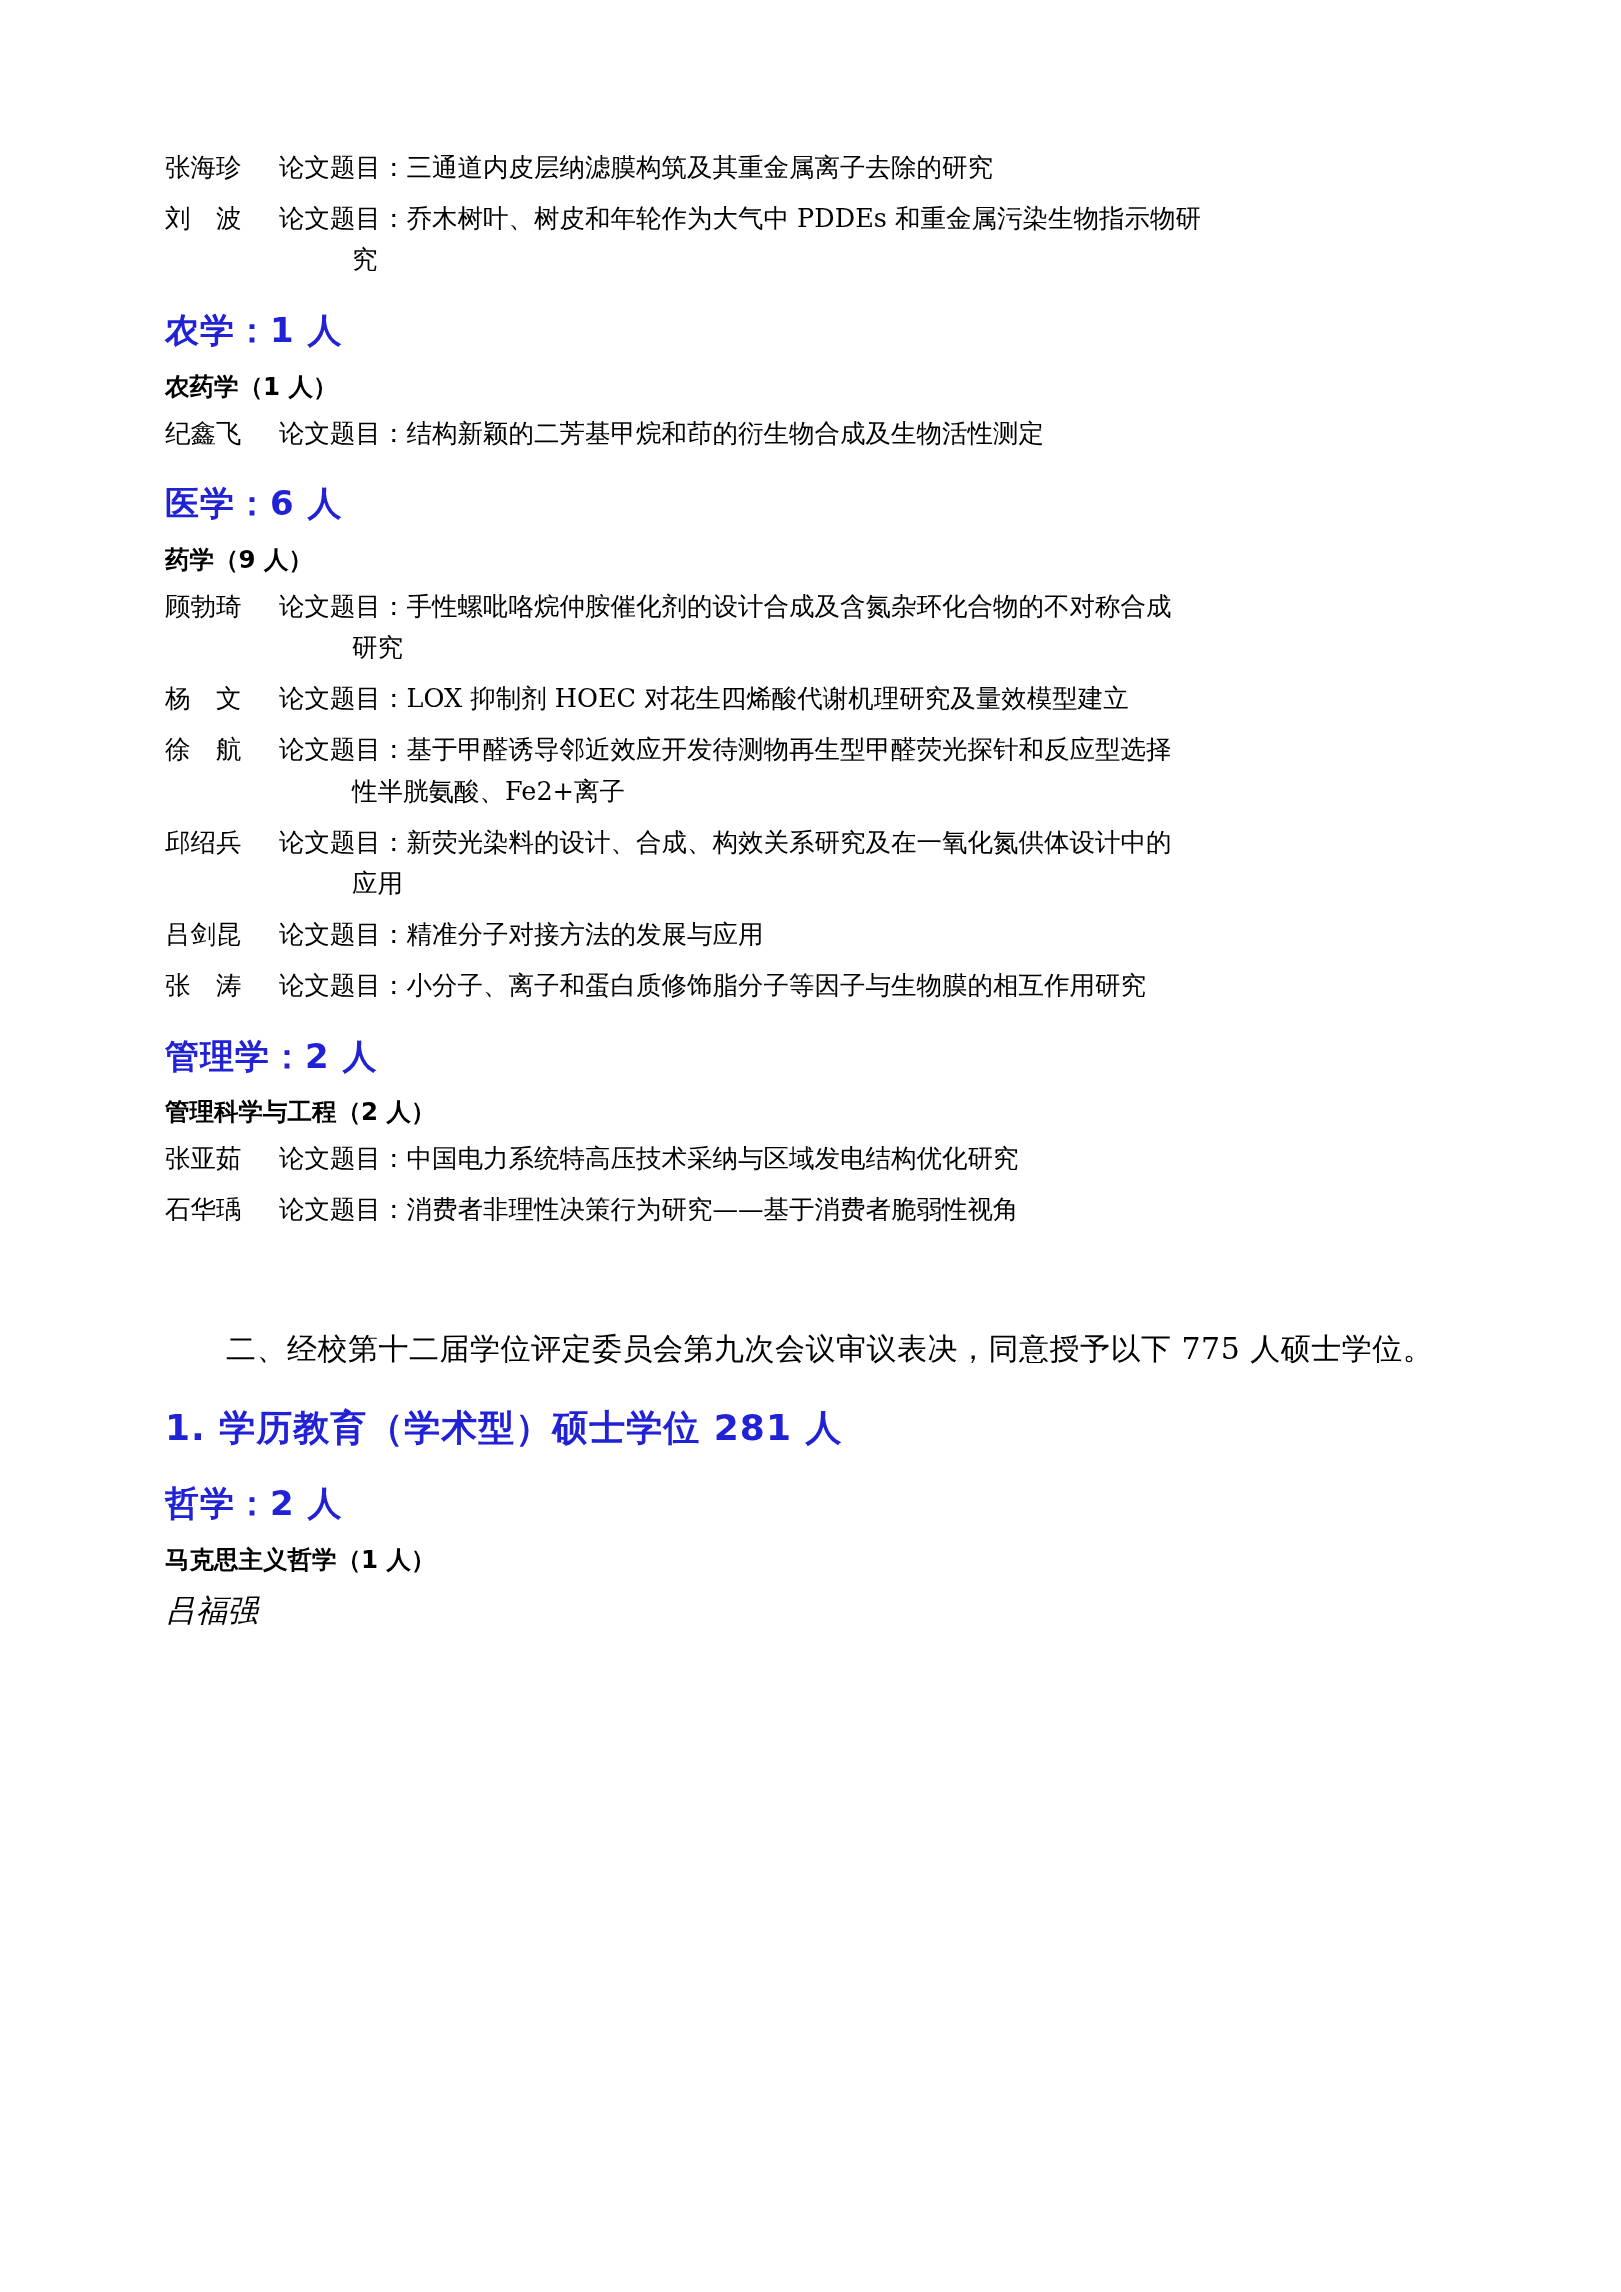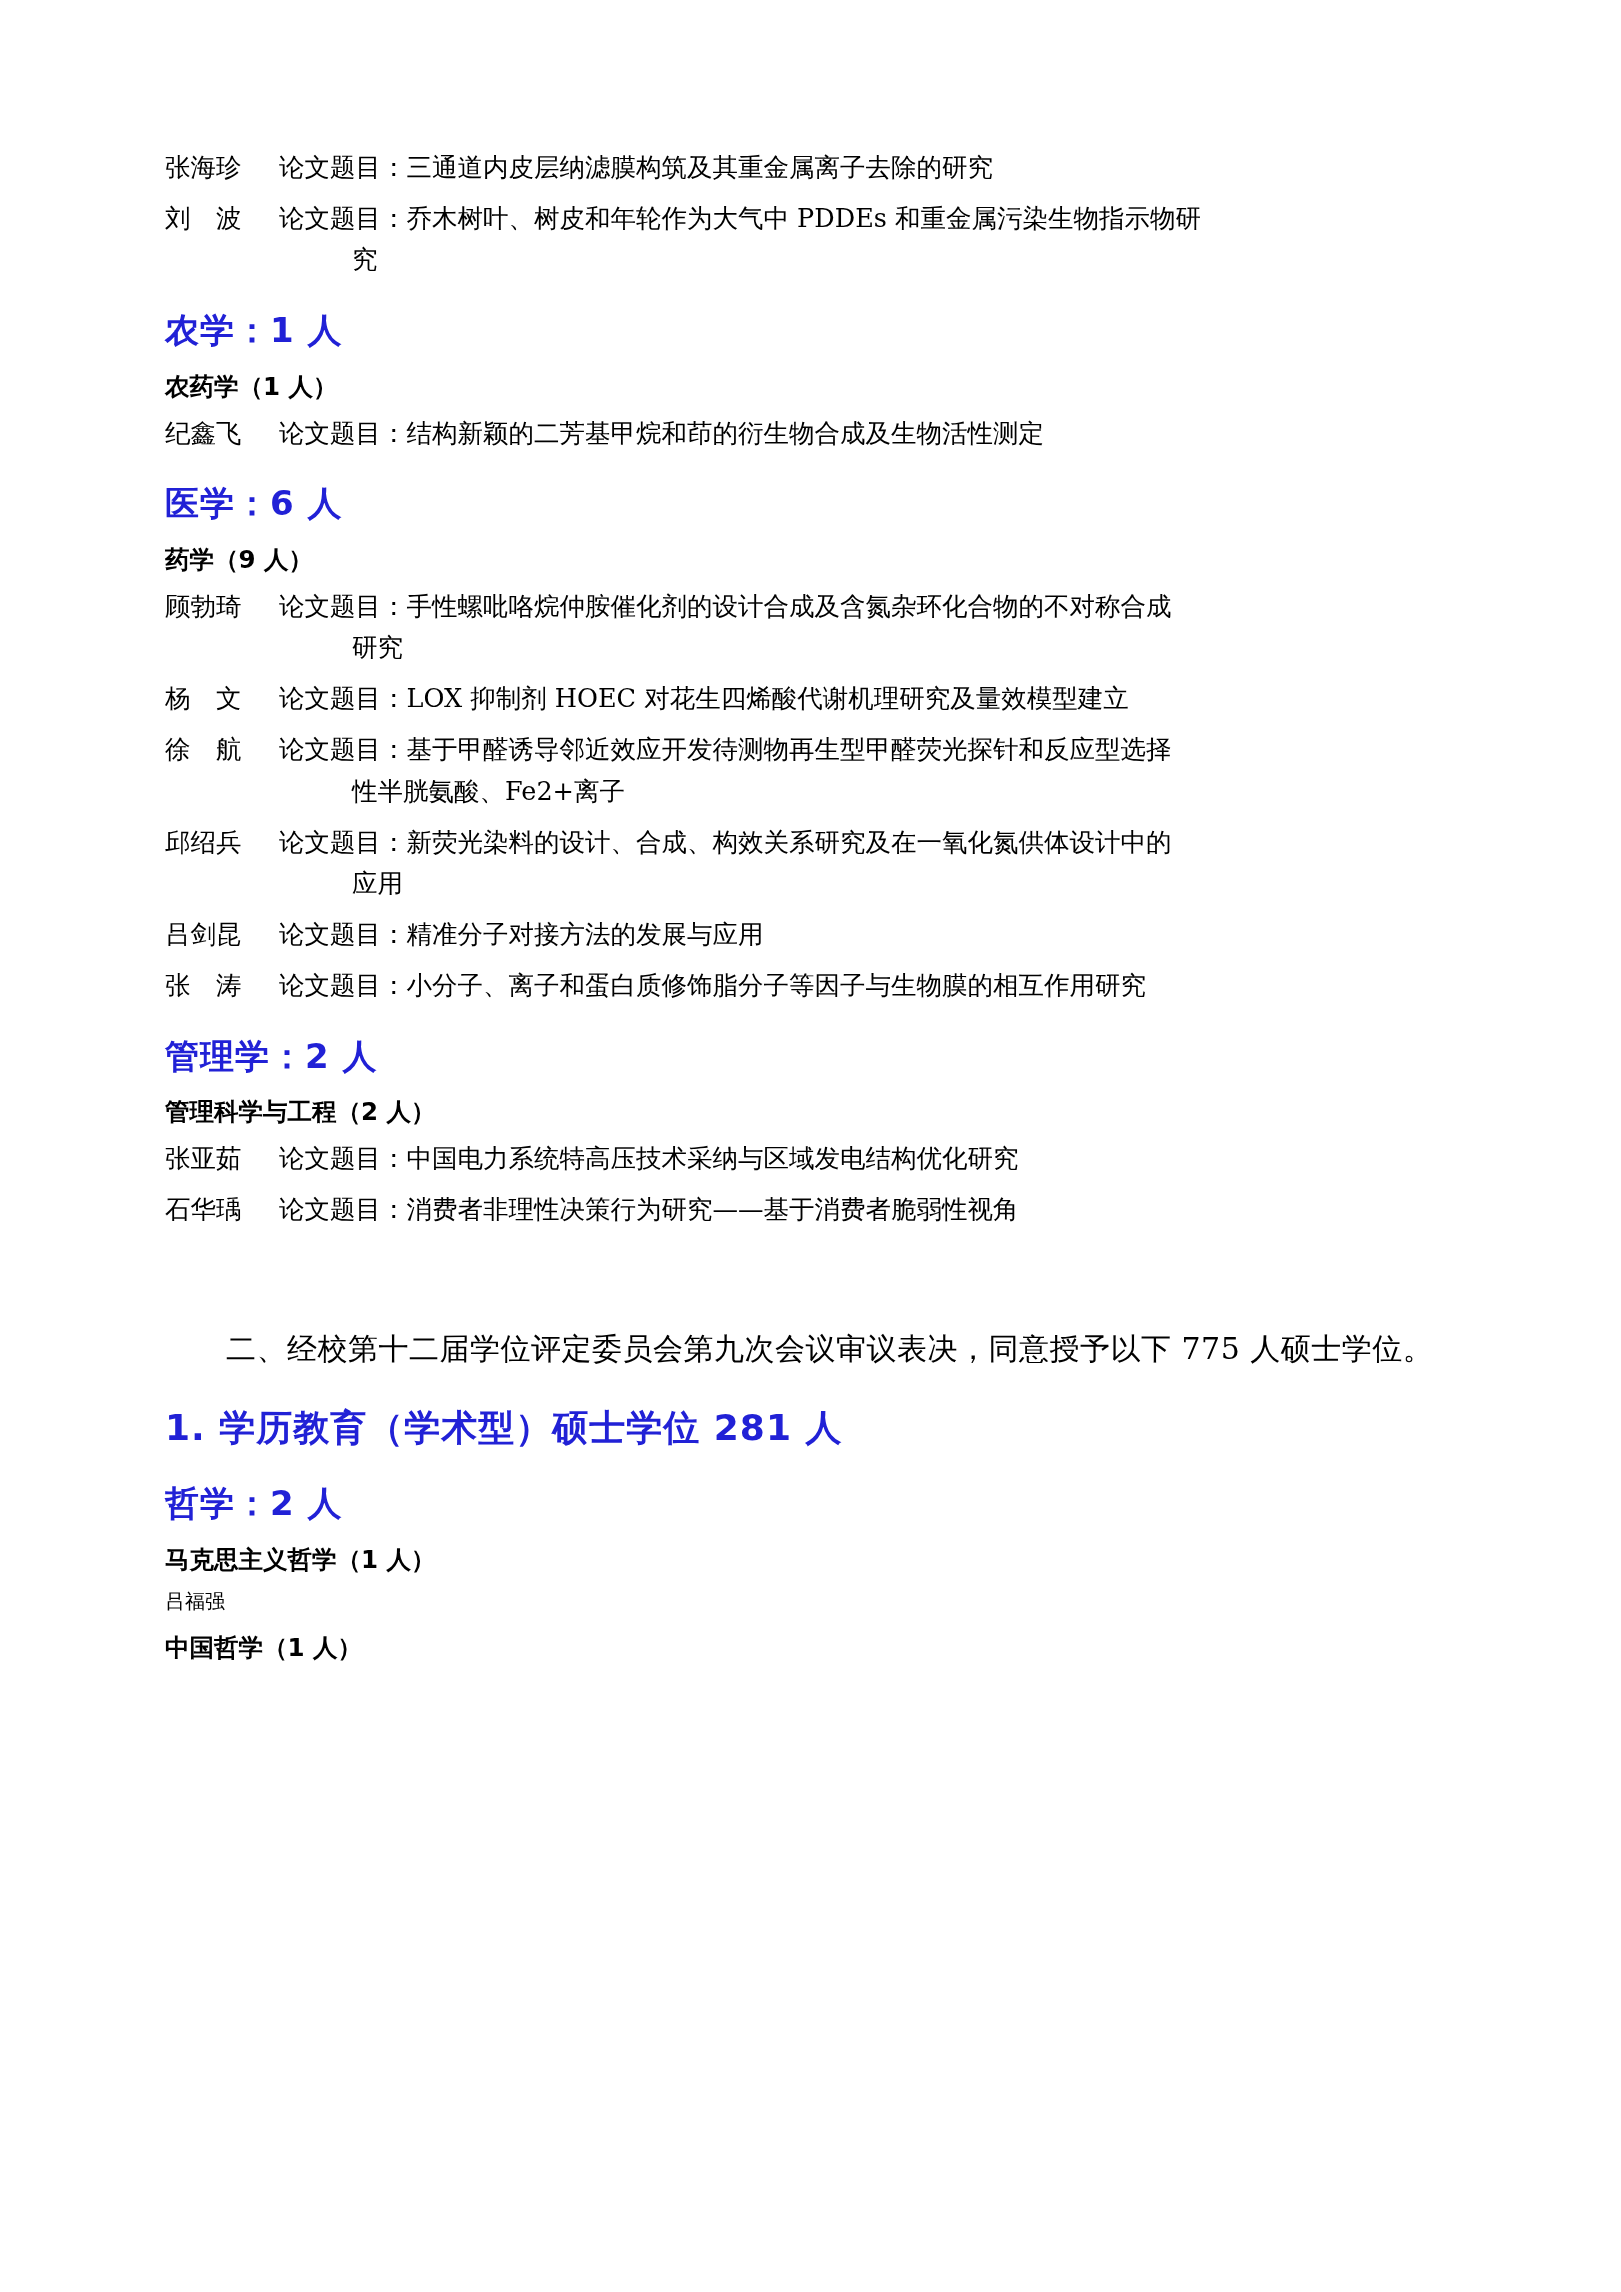--- a/index.html
+++ b/index.html
@@ -76,23 +76,24 @@
   }
   .h-sub-blue {
     color: #2121d6;
     font-family: "DejaVu Sans", "Liberation Sans", sans-serif;
     font-weight: bold;
     font-size: 36px;
     margin: 29px 0 23.5px 0;
     letter-spacing: 1px;
   }
   .plain-name {
-    font-size: 20px;
+    font-size: 31px;
     line-height: 1.62;
     margin: 5.9px 0 5.9px 0;
+    font-style: italic;
   }
   .spacer-md { height: 25.5px; }
 </style>
 </head>
 <body>
 
 <div class="page">
 
   <div>
 
@@ -199,17 +200,16 @@
   <div>
     <p class="section-para">二、经校第十二届学位评定委员会第九次会议审议表决，同意授予以下 775 人硕士学位。</p>
 
     <div class="h-sub-blue">1. 学历教育（学术型）硕士学位 281 人</div>
 
     <div class="h-major">哲学：2 人</div>
 
     <div class="h-minor">马克思主义哲学（1 人）</div>
     <div class="plain-name">吕福强</div>
 
-    <div class="h-minor">中国哲学（1 人）</div>
   </div>
 
 </div>
 
 
 </body></html>

